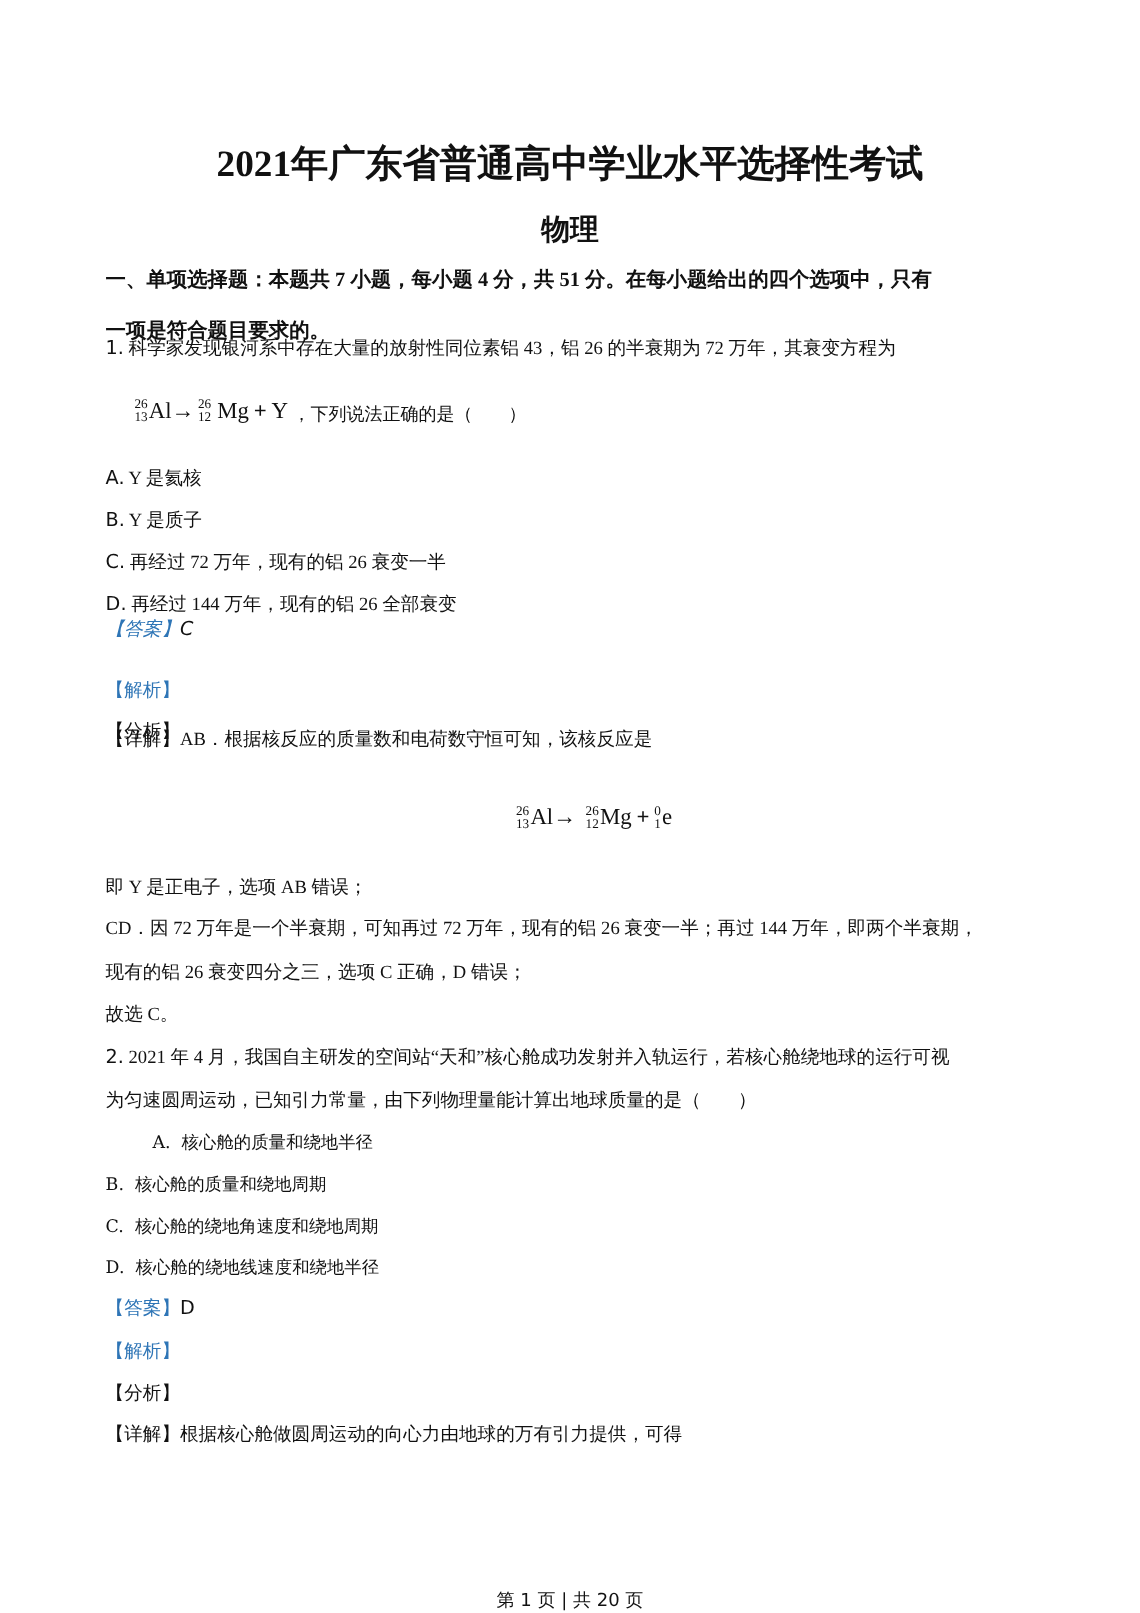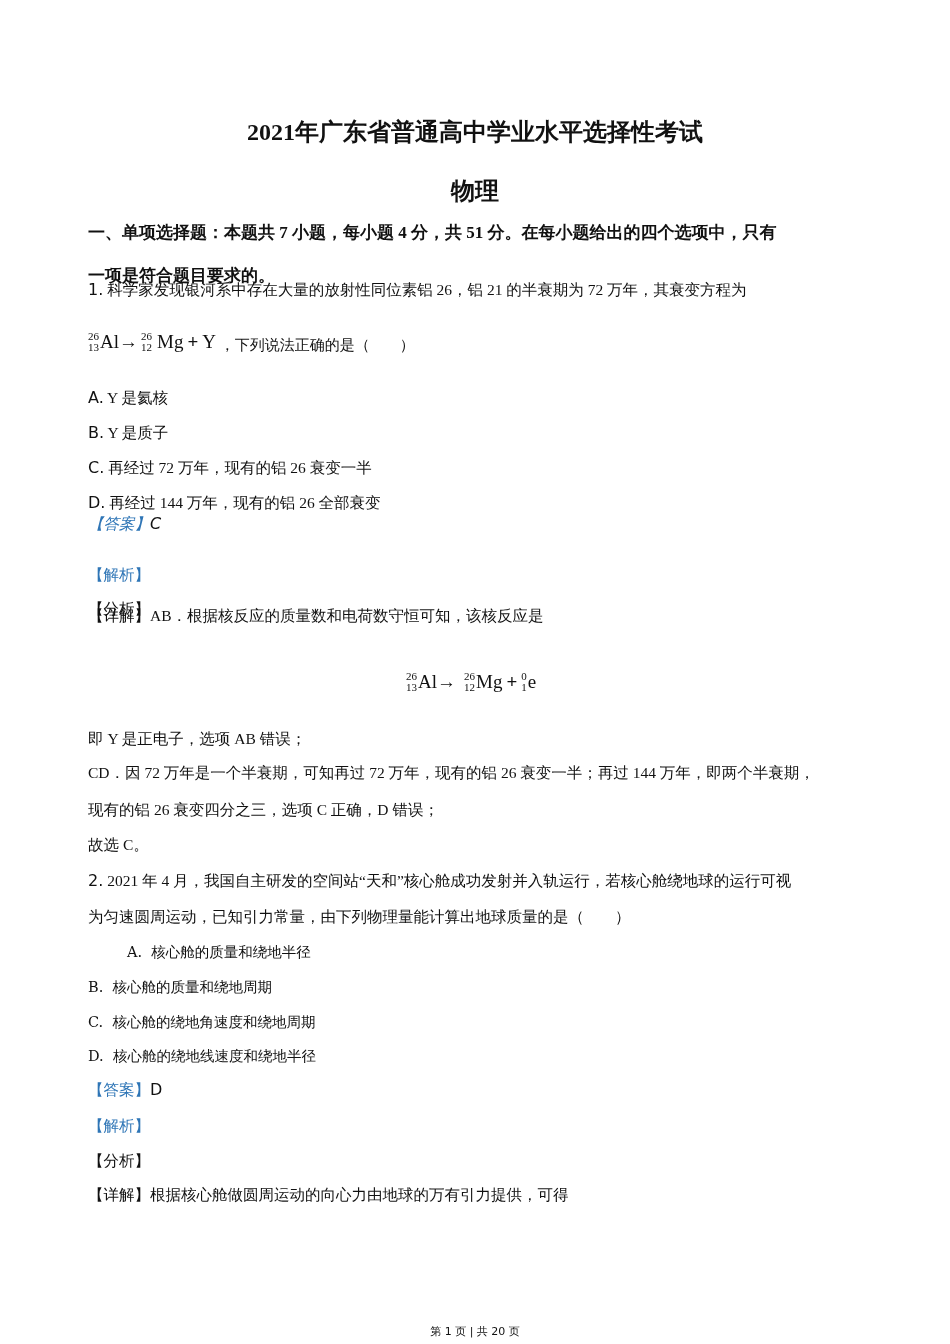--- a/index.html
+++ b/index.html
@@ -1,44 +1,44 @@
 <!DOCTYPE html>
 <html><head>
 <meta charset="utf-8">
 <style>
   html, body { margin: 0; padding: 0; background: #ffffff; }
   body { width: 950px; height: 1344px; position: relative; overflow: hidden;
          font-family: "DejaVu Serif", "Liberation Serif", serif; color: #111; }
   .abs { position: absolute; white-space: nowrap; }
-  .title { left: 0; width: 950px; text-align: center; top: 116px; font-size: 24px; font-weight: bold; font-family: "Liberation Serif", "DejaVu Serif", serif; }
+  .title { left: 0; width: 950px; text-align: center; top: 116px; font-size: 31px; font-weight: bold; font-family: "Liberation Serif", "DejaVu Serif", serif; }
   .subject { left: 0; width: 950px; text-align: center; top: 175px; font-size: 24px; font-weight: bold; font-family: "Liberation Serif", "DejaVu Serif", serif; }
   .section { left: 88px; font-size: 17px; font-weight: bold; font-family: "Liberation Serif", "DejaVu Serif", serif; }
   .body { left: 88px; font-size: 15.5px; font-family: "Liberation Serif", "DejaVu Serif", serif; }
   .qnum { font-family: "DejaVu Sans", sans-serif; font-size: 16px; }
   .optlabel { font-family: "DejaVu Sans", sans-serif; font-size: 16px; }
   .opt-serif { font-family: "DejaVu Serif", serif; font-size: 14.5px; }
   .tag-blue { color: #2e75b6; }
   .ans { font-family: "DejaVu Sans", sans-serif; font-size: 16px; color: #111; }
-  .formula { font-family: "Liberation Serif", "DejaVu Serif", serif; font-size: 19px; display: inline-flex; align-items: center; }
+  .formula { font-family: "Liberation Serif", "DejaVu Serif", serif; font-size: 19px; display: inline-flex; align-items: center; margin-left: 24px; }
   .nuc { display: inline-flex; align-items: center; }
   .stack { display: inline-flex; flex-direction: column; font-size: 11px; line-height: 11px; text-align: right; margin-right: 1px; }
-  .footer { left: 0; width: 950px; text-align: center; top: 1324px; font-size: 11px; font-family: "DejaVu Sans", sans-serif; }
+  .footer { left: 0; width: 950px; text-align: center; top: 1324px; font-size: 15px; font-family: "DejaVu Sans", sans-serif; }
 </style>
 </head>
 <body>
 
 <div class="abs title">2021年广东省普通高中学业水平选择性考试</div>
 <div class="abs subject">物理</div>
 
 <div class="abs section" style="top:221px;">一、单项选择题：本题共 7 小题，每小题 4 分，共 51 分。在每小题给出的四个选项中，只有</div>
 <div class="abs section" style="top:264px;">一项是符合题目要求的。</div>
 
 <div class="abs body" style="top:280px;">
   <span class="qnum">1.</span>
-  <span>科学家发现银河系中存在大量的放射性同位素铝 26，铝 21 的半衰期为 72 万年，其衰变方程为</span>
+  <span>科学家发现银河系中存在大量的放射性同位素铝 43，铝 26 的半衰期为 72 万年，其衰变方程为</span>
 </div>
 
 <div class="abs body" style="top:326px;">
   <span class="formula">
     <span class="nuc">
       <span class="stack">
           <span>26</span>
           <span>13</span>
         </span>
       <span>Al</span>

